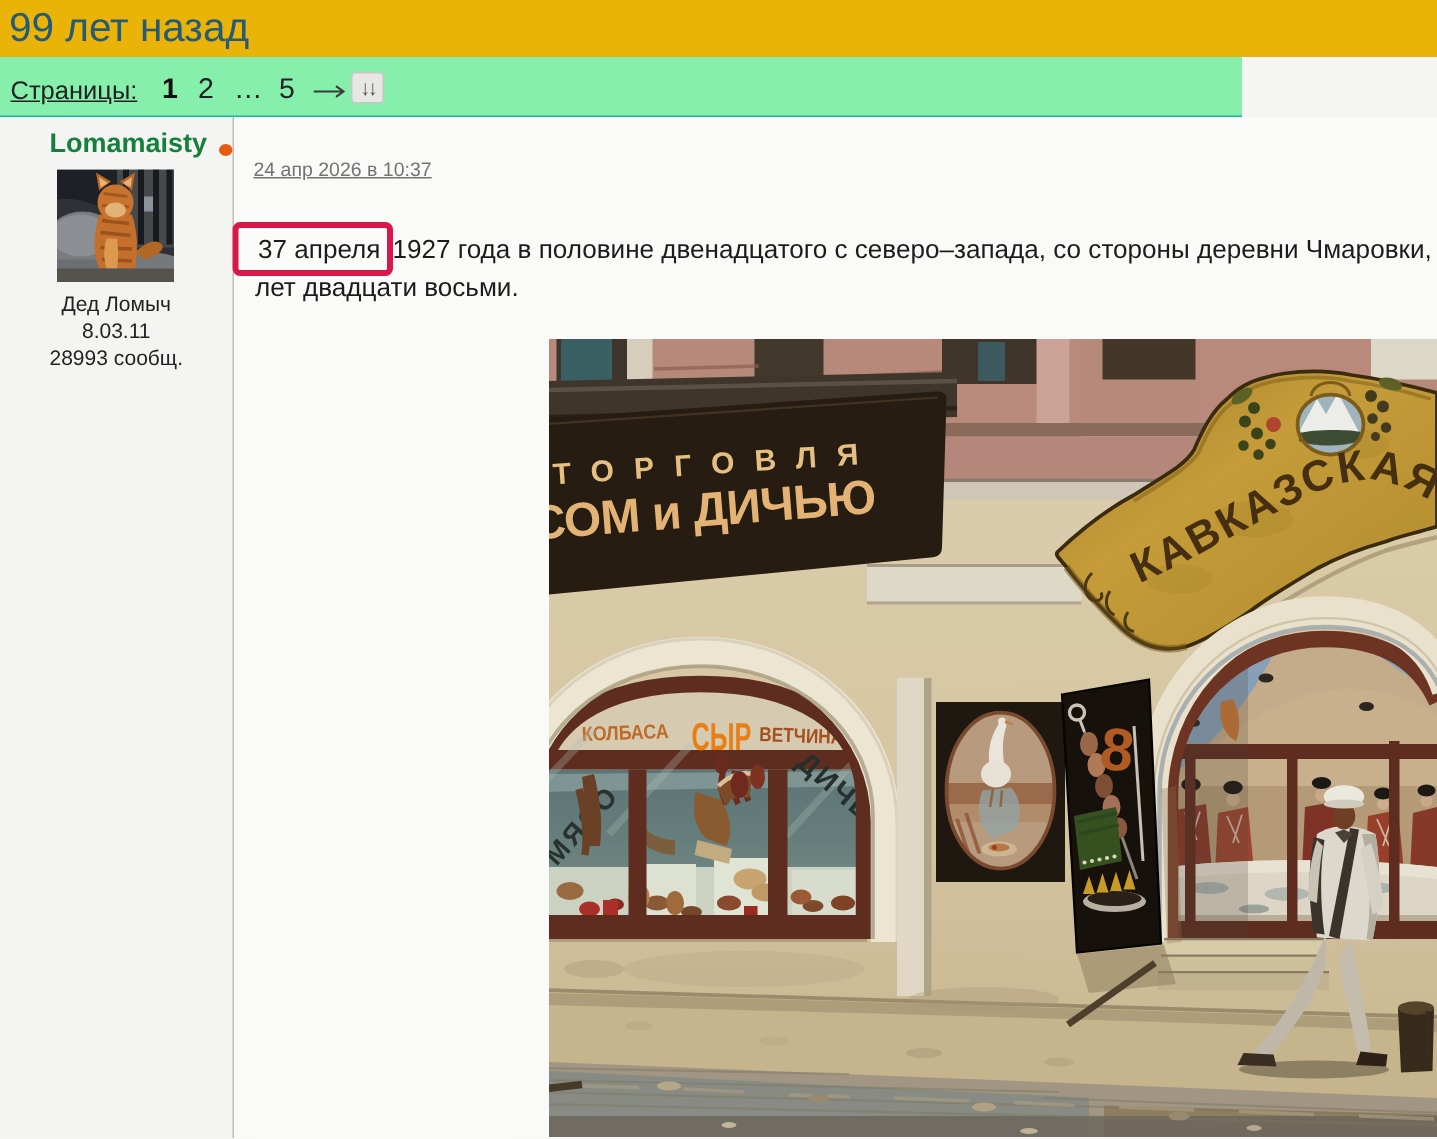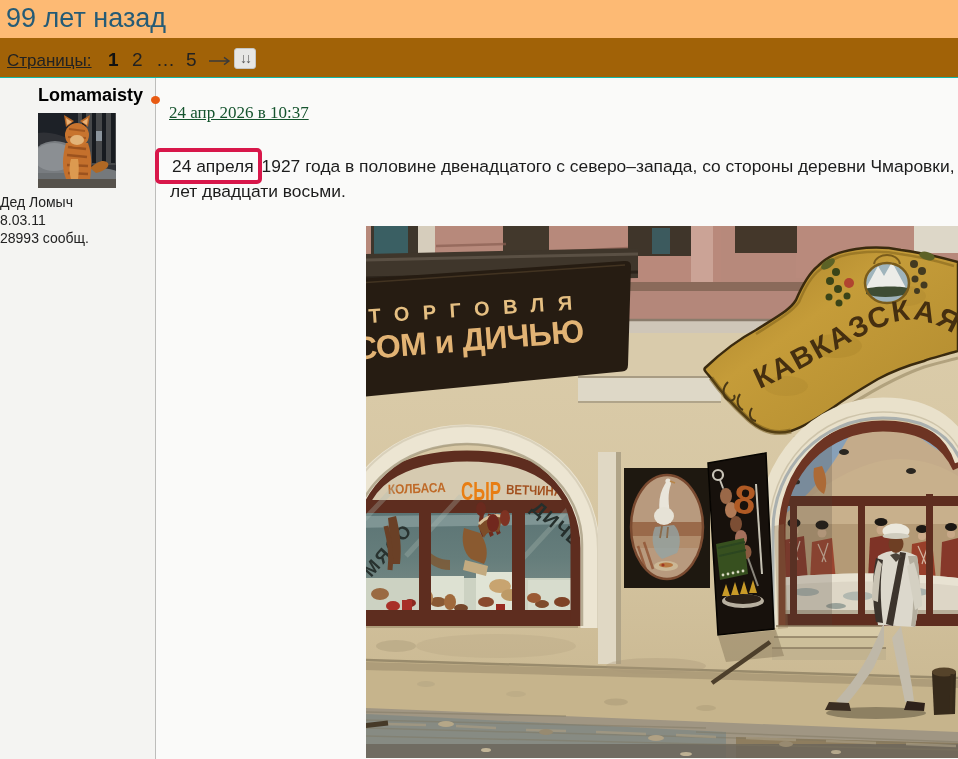--- a/index.html
+++ b/index.html
@@ -1,37 +1,37 @@
 <!DOCTYPE html>
 <html lang="ru"><head>
 <meta charset="utf-8">
 <style>
   html,body{margin:0;padding:0;}
   body{width:958px;height:759px;overflow:hidden;font-family:"Liberation Sans",sans-serif;background:#f5f5f3;}
   #page{position:relative;width:958px;height:759px;overflow:hidden;}
-  .titlebar{position:absolute;left:0;top:0;width:958px;height:38px;background:#fdba74;}
+  .titlebar{position:absolute;left:0;top:0;width:958px;height:38px;background:#eab308;}
   .titlebar h1{margin:0;position:absolute;left:6px;top:5px;font-size:27px;font-weight:normal;color:#255b76;line-height:27px;}
-  .pages{position:absolute;left:0;top:38px;width:958px;height:39px;background:#a16207;border-bottom:1px solid #14b8a6;}
+  .pages{position:absolute;left:0;top:38px;width:828px;height:39px;background:#86efac;border-bottom:1px solid #14b8a6;}
   .pages span{position:absolute;}
   .lbl{left:7px;top:13px;font-size:17px;color:#222;text-decoration:underline;}
   .num{top:11px;font-size:19px;color:#222;}
   .b1{left:108px;font-weight:bold;color:#111;}
   .n2{left:132px;}
   .nd{left:156px;}
   .n5{left:186px;}
   .arsvg{position:absolute;left:209px;top:18px;width:22px;height:10px;}
   .sortbtn{left:234px;top:10px;width:20px;height:19px;background:#e7e7e5;border:1px solid #c6c6c4;border-radius:3px;color:#5a5a5a;font-size:14px;text-align:center;line-height:18px;letter-spacing:-2px;}
   .leftcol{position:absolute;left:0;top:78px;width:155px;height:681px;background:#f4f4f2;}
   .divider{position:absolute;left:155px;top:78px;width:1px;height:681px;background:#bdbdbb;}
   .main{position:absolute;left:156px;top:78px;width:802px;height:681px;background:#fafaf9;}
-  .uname{position:absolute;left:0;top:86px;width:155px;text-align:left;font-size:18px;font-weight:bold;color:#000000;line-height:18px;margin-left:38px;}
+  .uname{position:absolute;left:0;top:86px;width:155px;text-align:right;font-size:18px;font-weight:bold;color:#15803d;line-height:18px;}
   .dot{display:inline-block;width:9px;height:8px;border-radius:50%;background:#e85a12;margin-left:3px;vertical-align:-3px;}
-  .uinfo{position:absolute;left:0;width:155px;text-align:left;font-size:14px;color:#222;line-height:14px;}
+  .uinfo{position:absolute;left:0;width:155px;text-align:center;font-size:14px;color:#222;line-height:14px;}
   .avatar{position:absolute;left:38px;top:113px;width:78px;height:75px;}
-  .date{position:absolute;left:169px;top:104px;font-size:17px;color:#14532d;text-decoration:underline;line-height:17px;font-family:Liberation Serif, serif;}
+  .date{position:absolute;left:169px;top:104px;font-size:13px;color:#737373;text-decoration:underline;line-height:17px;}
   .para{position:absolute;left:155px;top:154px;width:1400px;font-size:17.4px;color:#1c1c1c;line-height:25px;white-space:nowrap;}
   .rbox{border:4px solid #d8174a;border-radius:5px;background:#fbfbfa;padding:4px 4px 4px 13px;}
   .photo{position:absolute;left:366px;top:226px;width:592px;height:532px;}
 </style>
 </head>
 <body>
 <div id="page">
   <div class="titlebar">
       <h1>99 лет назад</h1>
     </div>
@@ -73,21 +73,21 @@
 <path d="M29 12 L28 5 L34 9 Z" fill="#e8b074"></path>
       <path d="M49 12 L50 5 L44 9 Z" fill="#e8b074"></path>
 <path d="M31 16 L47 18 M30 24 L48 25" stroke="#8a4618" stroke-width="2" opacity="0.6" fill="none"></path>
 <ellipse cx="39" cy="27" rx="7" ry="5" fill="#e2b378"></ellipse>
 <rect x="0" y="66" width="78" height="9" fill="#56524c"></rect>
 </svg>
   <div class="uinfo" style="top:195px;">Дед Ломыч</div>
   <div class="uinfo" style="top:213px;">8.03.11</div>
   <div class="uinfo" style="top:231px;">28993 сообщ.</div>
   <a class="date">24 апр 2026 в 10:37</a>
-  <div class="para"><span class="rbox">24 апреля</span>1927 года в половине двенадцатого с северо–запада, со стороны деревни Чмаровки, в Старгород вошёл<br><span style="padding-left:15px;display:inline-block;"></span>лет двадцати восьми.</div>
+  <div class="para"><span class="rbox">37 апреля</span>1927 года в половине двенадцатого с северо–запада, со стороны деревни Чмаровки, в Старгород вошёл<br><span style="padding-left:15px;display:inline-block;"></span>лет двадцати восьми.</div>
 <svg class="photo" viewBox="0 0 592 532" preserveAspectRatio="none">
 <defs>
 <linearGradient id="wall" x1="0" y1="0" x2="0" y2="1">
  <stop offset="0" stop-color="#ddcfae"></stop>
           <stop offset="0.55" stop-color="#d6c6a2"></stop>
           <stop offset="1" stop-color="#c6b48d"></stop>
 </linearGradient>
 <linearGradient id="gold" x1="0" y1="0" x2="1" y2="1">
  <stop offset="0" stop-color="#a47d28"></stop>
           <stop offset="0.4" stop-color="#c59c39"></stop>

